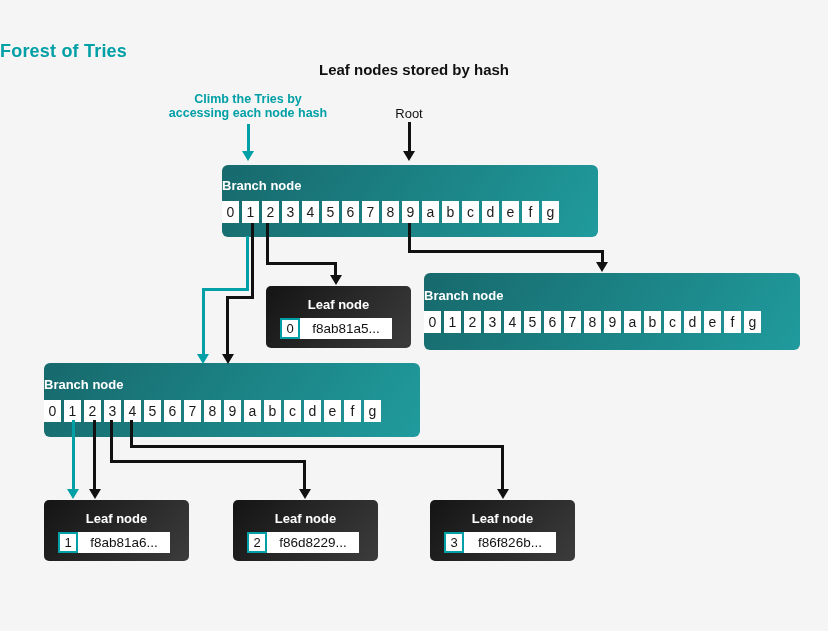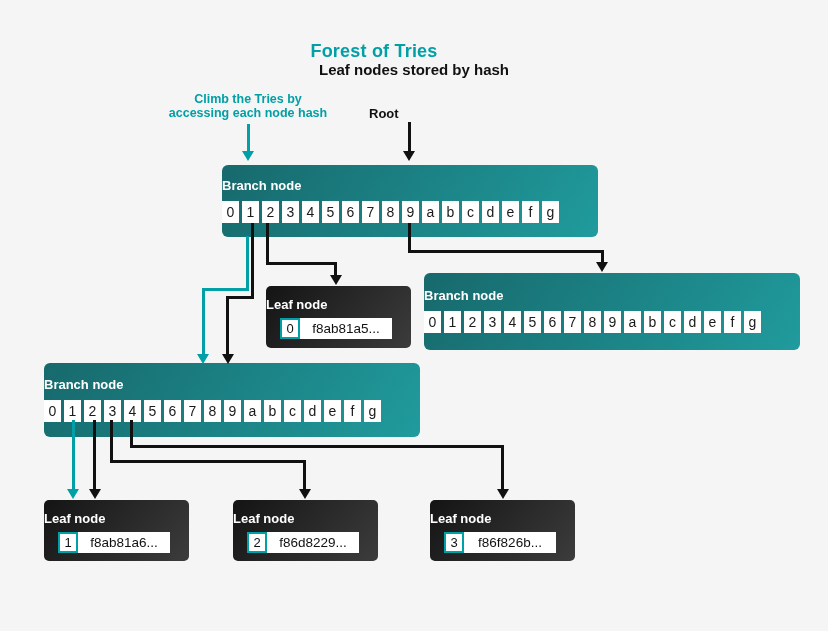--- a/index.html
+++ b/index.html
@@ -8,29 +8,29 @@
     --bg:#F6F5F5;
     --branch-grad-start:#17696C;
     --branch-grad-end:#209B9D;
     --leaf-grad-start:#141414;
     --leaf-grad-end:#3C3C3C;
   }
   *{box-sizing:border-box;margin:0;padding:0;}
   body{background:#fff;font-family:"Liberation Sans",sans-serif;}
   .stage{position:relative;width:828px;height:631px;background:var(--bg);overflow:hidden;}
 
-  .title{position:absolute;left:12px;top:41px;width:724px;text-align:center;
+  .title{position:absolute;left:0;top:41px;width:724px;text-align:left;
          font-size:18px;font-weight:bold;color:var(--teal);letter-spacing:.2px;}
   .subtitle{position:absolute;left:0;top:61px;width:828px;text-align:center;
          font-size:15px;font-weight:bold;color:#111;}
 
   .climb-label{position:absolute;left:133px;top:92px;width:230px;text-align:center;
          font-size:12.5px;font-weight:bold;color:var(--teal);line-height:14px;}
-  .root-label{position:absolute;left:369px;top:106px;width:80px;text-align:left;
-         font-size:13px;font-weight:bold;color:#111;}
+  .root-label{position:absolute;left:369px;top:106px;width:80px;text-align:center;
+         font-size:13px;font-weight:normal;color:#111;}
 
   
   .branch{position:absolute;border-radius:6px;z-index:1;
           background:linear-gradient(125deg,var(--branch-grad-start) 0%,var(--branch-grad-end) 100%);
           display:flex;flex-direction:column;align-items:flex-start;}
   .branch-top{left:222px;top:165px;width:376px;height:72px;padding-top:13px;}
   .branch-right{left:424px;top:273px;width:376px;height:77px;padding-top:15px;}
   .branch-left{left:44px;top:363px;width:376px;height:74px;padding-top:14px;}
   .branch-title{font-size:13px;font-weight:bold;color:#fff;}
   .cells{display:flex;gap:3px;margin-top:8px;}
@@ -38,21 +38,21 @@
         color:#1a1a1a;font-size:14px;text-align:center;}
 
   
   .leaf{position:absolute;width:145px;border-radius:5px;z-index:1;
         background:linear-gradient(130deg,var(--leaf-grad-start) 0%,var(--leaf-grad-end) 100%);
         display:flex;flex-direction:column;}
   .leaf-0{left:266px;top:286px;height:62px;}
   .leaf-1{left:44px;top:500px;height:61px;}
   .leaf-2{left:233px;top:500px;height:61px;}
   .leaf-3{left:430px;top:500px;height:61px;}
-  .leaf-title{font-size:13px;font-weight:bold;color:#fff;margin-top:11px;}
+  .leaf-title{font-size:13px;font-weight:bold;color:#fff;text-align:center;margin-top:11px;}
   .leaf-row{display:flex;align-items:center;margin-top:6px;padding-left:14px;}
   .idx{display:block;width:20px;height:21px;line-height:17px;background:#fff;color:#111;
        border:2px solid var(--teal);font-size:13px;text-align:center;}
   .hash{display:block;width:92px;height:21px;line-height:21px;background:#fff;color:#111;
         font-size:13.5px;text-align:center;margin-left:0;}
 
   
   .arrow{position:absolute;inset:0;pointer-events:none;z-index:2;}
   .v{position:absolute;width:3px;background:var(--ink);}
   .h{position:absolute;height:3px;background:var(--ink);}

